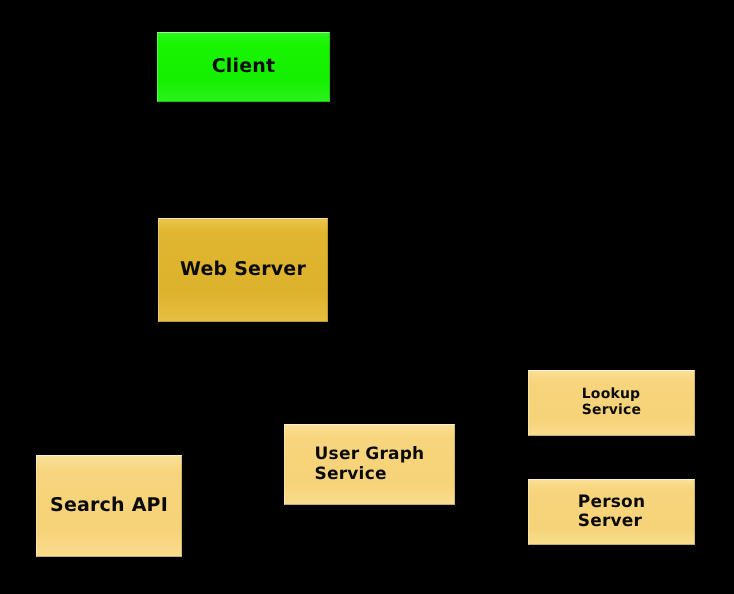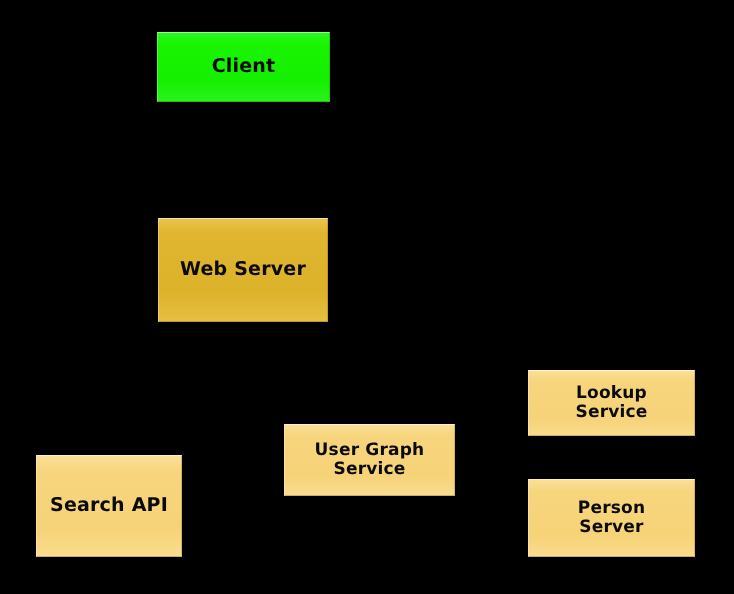--- a/index.html
+++ b/index.html
@@ -14,21 +14,20 @@
     height: 594px;
     background: #000000;
     overflow: hidden;
     font-family: "DejaVu Sans", sans-serif;
   }
   .node {
     position: absolute;
     display: flex;
     align-items: center;
     justify-content: center;
-    text-align: center;
     box-sizing: border-box;
     color: #0a0a0a;
     font-weight: bold;
     line-height: 1.12;
     letter-spacing: 0.2px;
     font-family: "DejaVu Sans", sans-serif;
     border-top: 1px solid rgba(255,255,255,0.55);
     border-left: 1px solid rgba(255,255,255,0.28);
     border-right: 1px solid rgba(0,0,0,0.16);
     border-bottom: 1px solid rgba(0,0,0,0.22);
@@ -49,47 +48,47 @@
   .node-webserver {
     background: linear-gradient(180deg, #eac44a 0%, #e0b52f 14%, #ddb22b 72%, #e6bf42 100%);
     font-size: 19px;
   }
   
   .node-svc {
     background: linear-gradient(180deg, #fadf96 0%, #f7d57d 16%, #f6d378 74%, #f9dc8d 100%);
   }
   .node-searchapi { font-size: 19px; }
   .node-usergraph { font-size: 17px; }
-  .node-lookup    { font-size: 17px; }
+  .node-lookup    { font-size: 14px; }
   .node-person    { font-size: 17px; }
 </style>
 </head>
 <body>
 
 <div id="canvas">
 
   <div class="node node-client" style="left:157px; top:32px; width:173px; height:70px;">
     <span class="label">Client</span>
   </div>
 
   <div class="node node-webserver" style="left:158px; top:218px; width:170px; height:104px;">
     <span class="label">Web Server</span>
   </div>
 
   <div class="node node-svc node-lookup" style="left:528px; top:370px; width:167px; height:66px;">
     <span class="label">Lookup
 Service</span>
   </div>
 
-  <div class="node node-svc node-usergraph" style="left:284px; top:424px; width:171px; height:72px;">
+  <div class="node node-svc node-usergraph" style="left:284px; top:424px; width:171px; height:81px;">
     <span class="label">User Graph
 Service</span>
   </div>
 
-  <div class="node node-svc node-person" style="left:528px; top:479px; width:167px; height:78px;">
+  <div class="node node-svc node-person" style="left:528px; top:479px; width:167px; height:66px;">
     <span class="label">Person
 Server</span>
   </div>
 
   <div class="node node-svc node-searchapi" style="left:36px; top:455px; width:146px; height:102px;">
     <span class="label">Search API</span>
   </div>
 
 </div>
 

